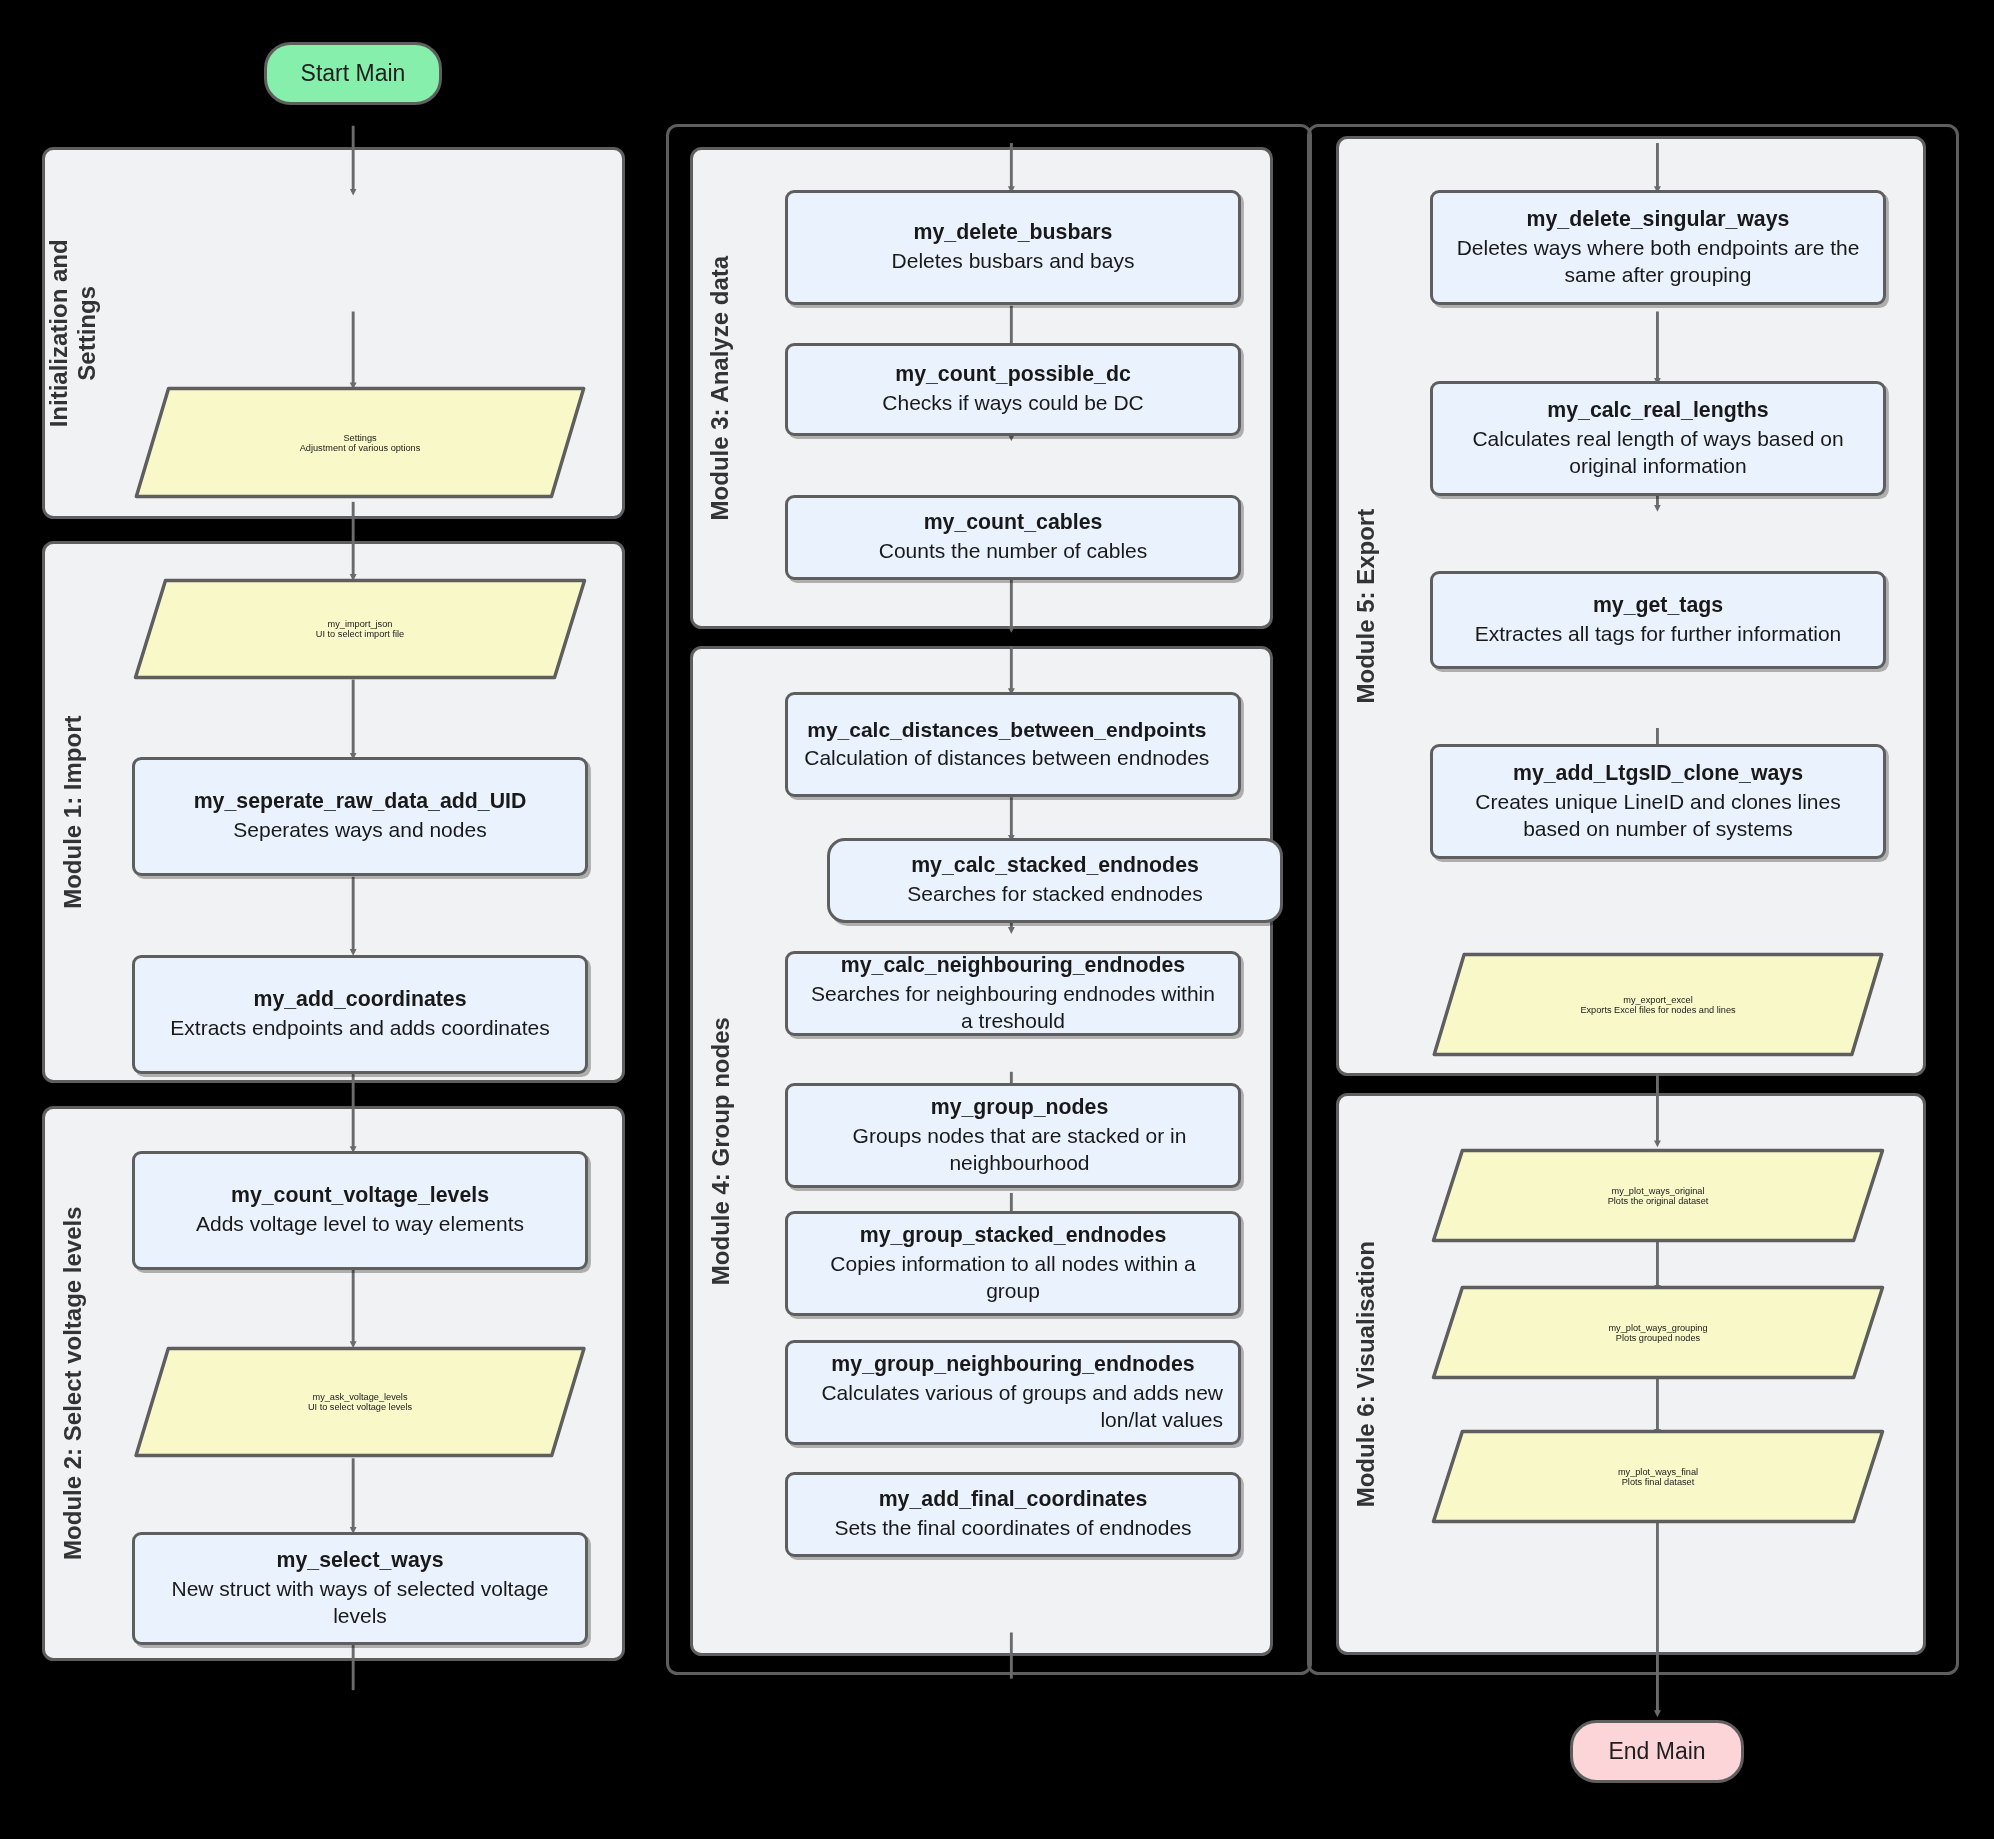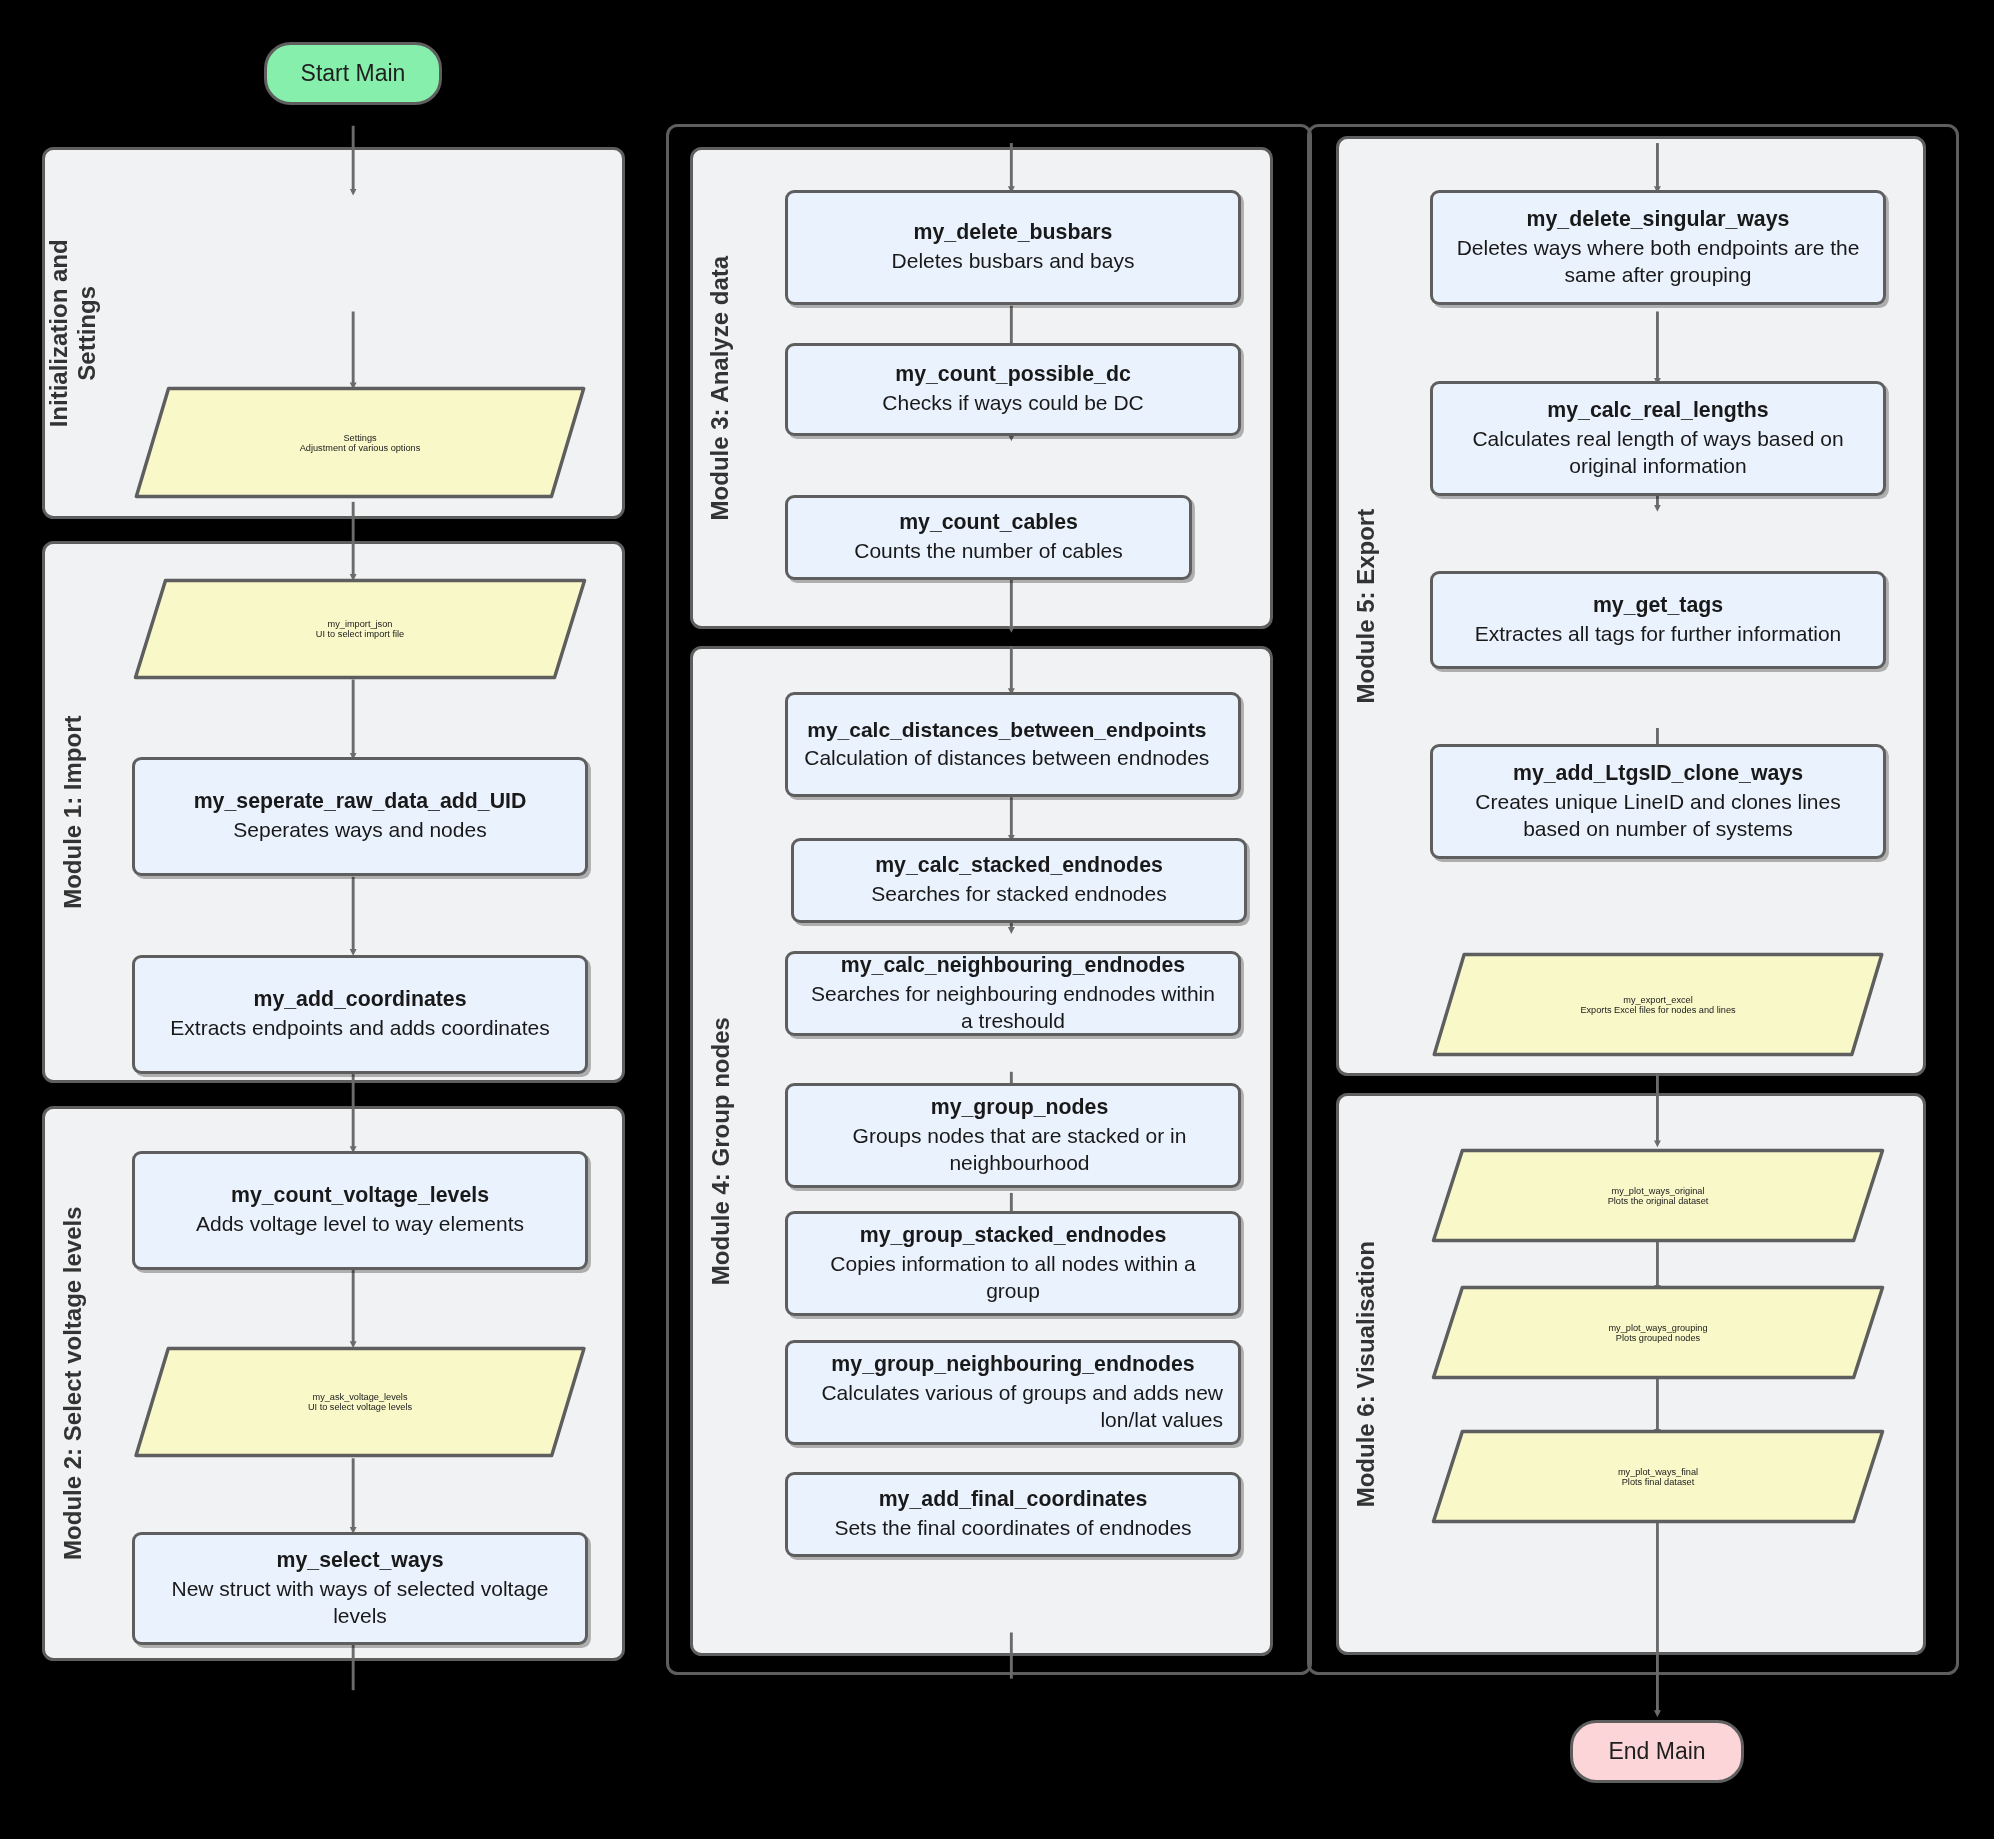--- a/index.html
+++ b/index.html
@@ -287,31 +287,31 @@
   <div class="node proc" style="left:785px; top:190px; width:456px; height:115px;">
     <div class="t">my_delete_busbars</div>
     <div class="d">Deletes busbars and bays</div>
   </div>
 
   <div class="node proc" style="left:785px; top:343px; width:456px; height:93px;">
     <div class="t">my_count_possible_dc</div>
     <div class="d">Checks if ways could be DC</div>
   </div>
 
-  <div class="node proc" style="left:785px; top:495px; width:407px; height:85px;">
+  <div class="node proc" style="left:785px; top:495px; width:456px; height:85px;">
     <div class="t">my_count_cables</div>
     <div class="d">Counts the number of cables</div>
   </div>
 
   <div class="node proc" style="left:785px; top:692px; width:456px; height:105px; padding-left:4.6px; padding-right:17px;">
     <div class="t" style="font-size:21px;">my_calc_distances_between_endpoints</div>
     <div class="d">Calculation of distances between endnodes</div>
   </div>
 
-  <div class="node proc" style="left:791px; top:838px; width:456px; height:85px;">
+  <div class="node proc" style="left:827px; top:838px; width:456px; height:85px;border-radius:18px;">
     <div class="t">my_calc_stacked_endnodes</div>
     <div class="d">Searches for stacked endnodes</div>
   </div>
 
   <div class="node proc" style="left:785px; top:951px; width:456px; height:85px;">
     <div class="t">my_calc_neighbouring_endnodes</div>
     <div class="d">Searches for neighbouring endnodes within a treshould</div>
   </div>
 
   <div class="node proc" style="left:785px; top:1083px; width:456px; height:105px;padding-left:28px;">

